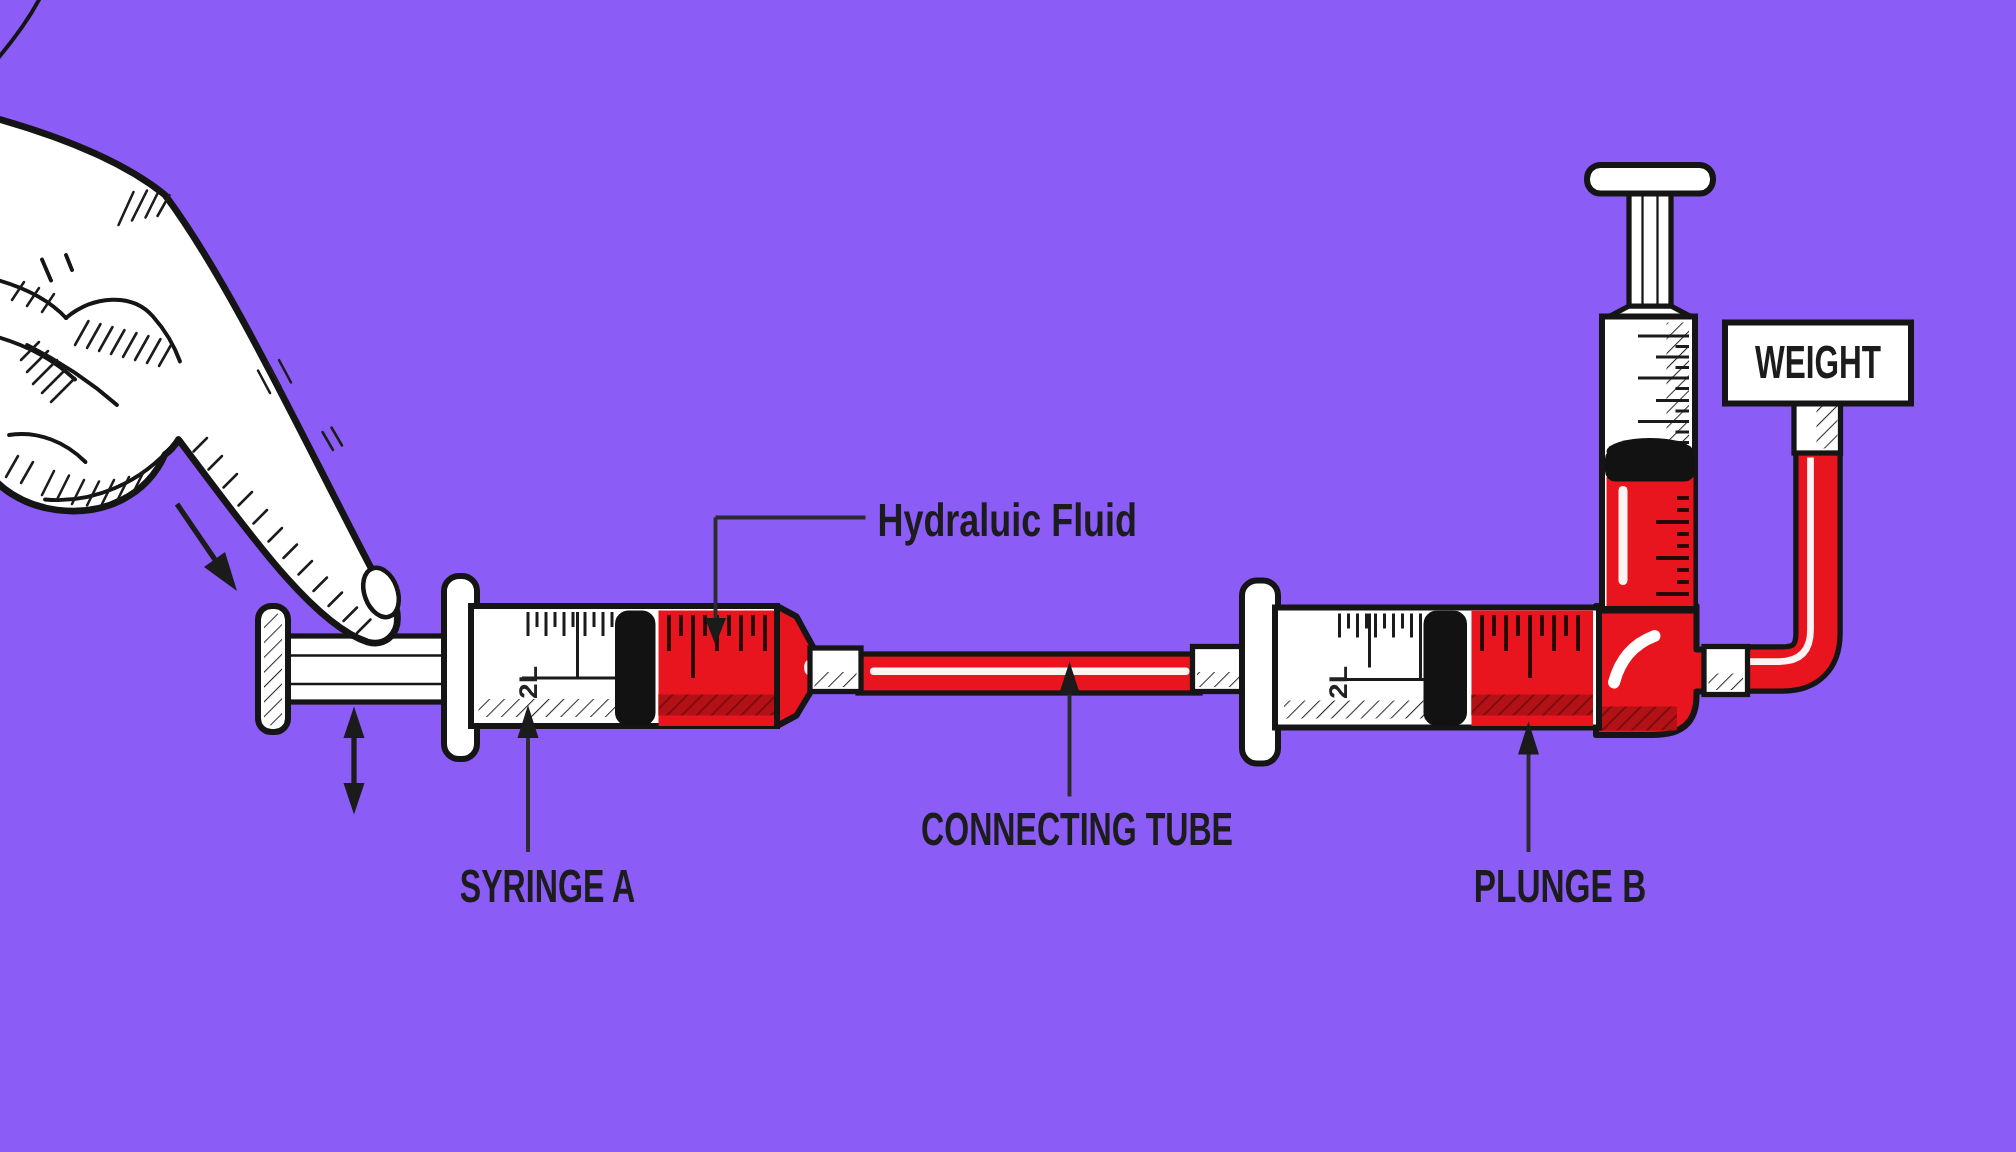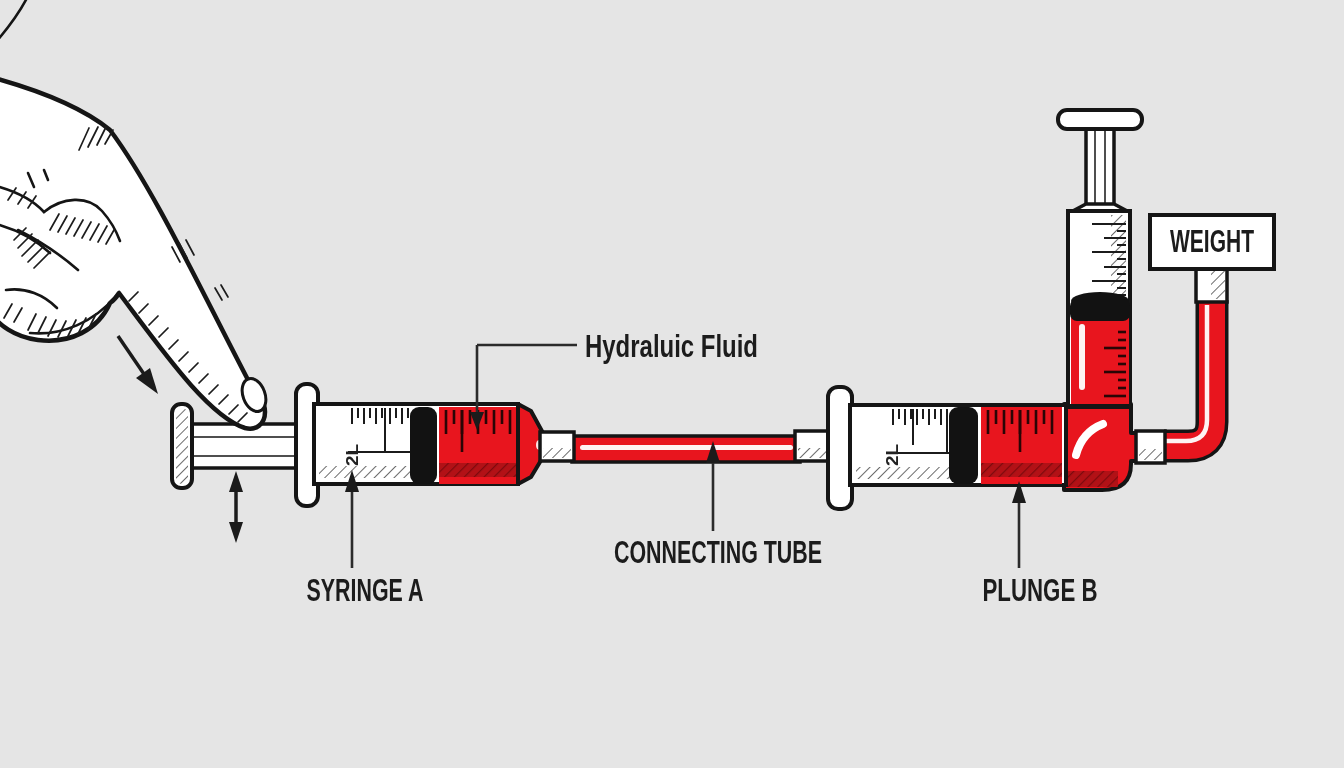--- a/index.html
+++ b/index.html
@@ -1,16 +1,16 @@
 <!DOCTYPE html>
 <html><head>
 <meta charset="utf-8">
 <style>
   html,body{margin:0;padding:0;background:#ffffff;}
-  #canvas{position:relative;width:1344px;height:768px;background:#e5e5e5;overflow:hidden;
+  #canvas{position:relative;width:1344px;height:768px;background:#8b5cf6;overflow:hidden;
           font-family:"Liberation Sans", sans-serif;}
   svg{position:absolute;left:0;top:0;}
   text{fill:#1c1c1c;font-weight:700;}
   .lbl{font-size:31px;letter-spacing:0px;}
   .mark{font-size:17px;font-weight:700;fill:#222;}
   .outline{fill:#ffffff;stroke:#151515;stroke-width:4;}
   .outline35{fill:#ffffff;stroke:#151515;stroke-width:3.5;}
   .leader{stroke:#2b2b2b;stroke-width:2.6;fill:none;}
   .arrowhead{fill:#1b1b1b;stroke:none;}
   .tick{stroke:#1b1b1b;stroke-width:2;}

